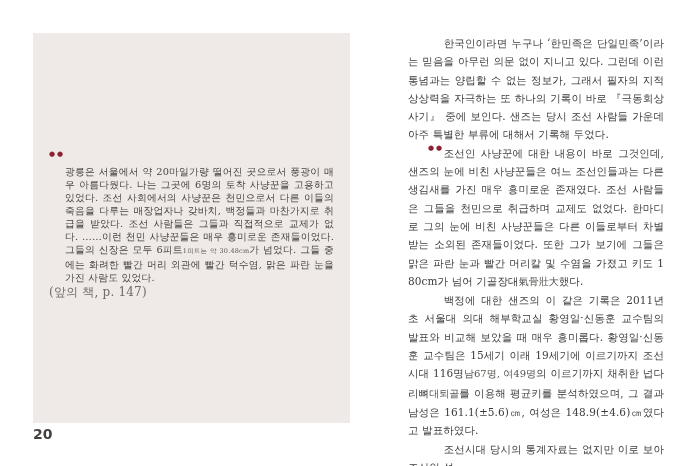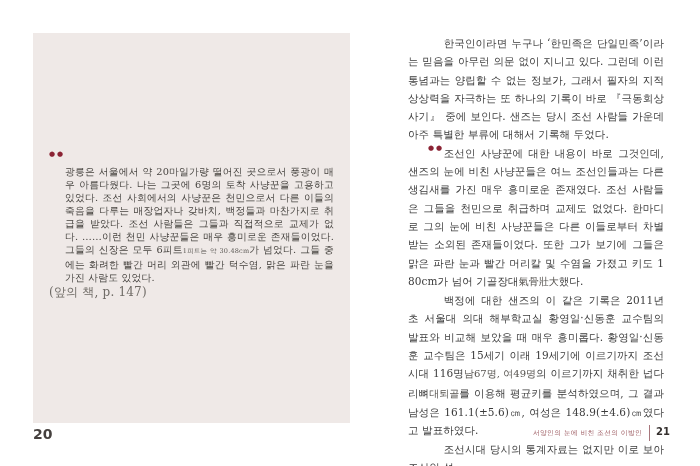--- a/index.html
+++ b/index.html
@@ -85,20 +85,15 @@
     <div class="body-text">
       <p>한국인이라면 누구나 ‘한민족은 단일민족’이라는 믿음을 아무런 의문 없이 지니고 있다. 그런데 이런 통념과는 양립할 수 없는 정보가, 그래서 필자의 지적 상상력을 자극하는 또 하나의 기록이 바로 『극동회상사기』 중에 보인다. 샌즈는 당시 조선 사람들 가운데 아주 특별한 부류에 대해서 기록해 두었다.</p>
       <div class="para-wrap">
         <span class="para-marker">●●</span>
         <p><span>조선인 사냥꾼에 대한 내용이 바로 그것인데, 샌즈의 눈에 비친 사냥꾼들은 여느 조선인들과는 다른 생김새를 가진 매우 흥미로운 존재였다. 조선 사람들은 그들을 천민으로 취급하며 교제도 없었다. 한마디로 그의 눈에 비친 사냥꾼들은 다른 이들로부터 차별받는 소외된 존재들이었다. 또한 그가 보기에 그들은 맑은 파란 눈과 빨간 머리칼 및 수염을 가졌고 키도 180cm가 넘어 기골장대</span><span class="sub">氣骨壯大</span><span>했다.</span></p>
       </div>
       <p><span>백정에 대한 샌즈의 이 같은 기록은 2011년 초 서울대 의대 해부학교실 황영일·신동훈 교수팀의 발표와 비교해 보았을 때 매우 흥미롭다. 황영일·신동훈 교수팀은 15세기 이래 19세기에 이르기까지 조선시대 116명</span><span class="sub">남67명, 여49명</span><span>의 이르기까지 채취한 넙다리뼈</span><span class="sub">대퇴골</span><span>를 이용해 평균키를 분석하였으며, 그 결과 남성은 161.1(±5.6)㎝, 여성은 148.9(±4.6)㎝였다고 발표하였다.</span></p>
       <p>조선시대 당시의 통계자료는 없지만 이로 보아 조선인 성</p>
     </div>
 
-    <div class="footer-right">
-      <span class="footer-title">서양인의 눈에 비친 조선의 이방인</span>
-      <span class="footer-divider"></span>
-      <span class="footer-pageno">21</span>
-    </div>
   </div>
 
 </div>
 
 </body></html>

